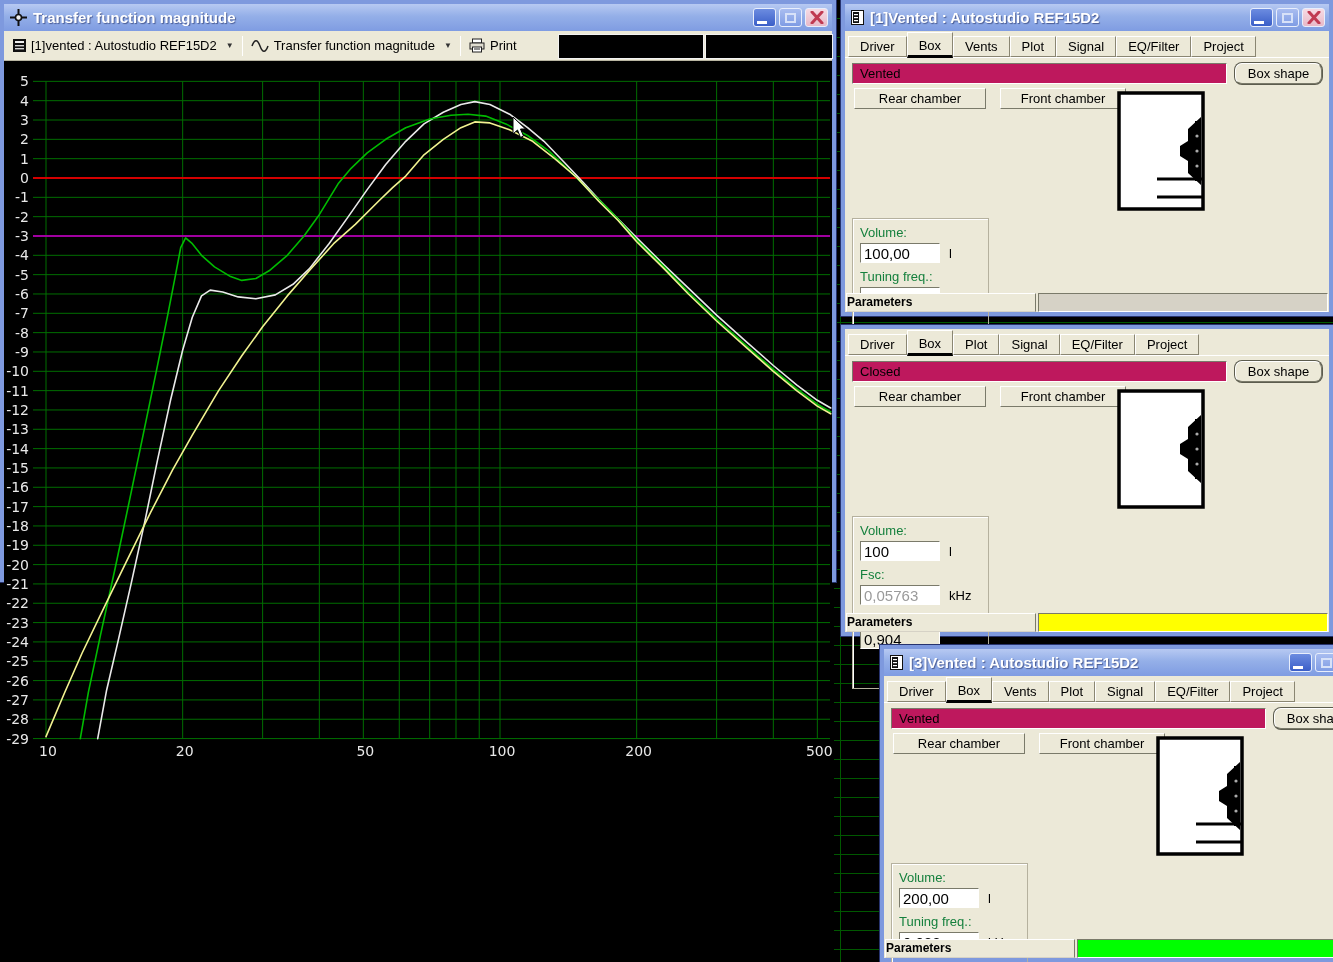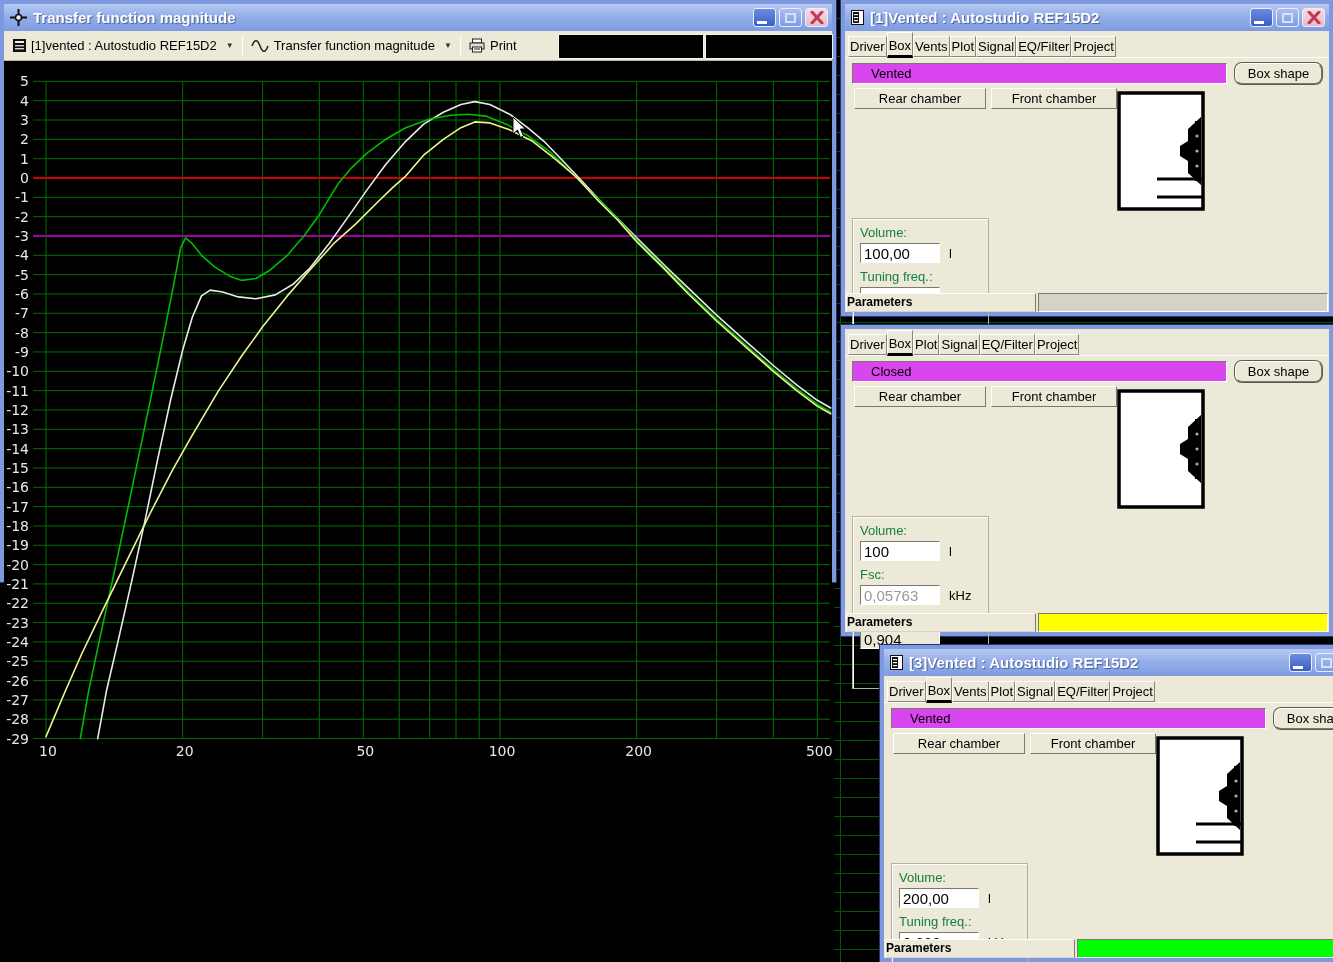--- a/index.html
+++ b/index.html
@@ -35,31 +35,31 @@
   .tb-black{position:absolute;top:3px;height:25px;background:#000;border:1px solid #f2f2f2;}
   #tb-black-1{left:554px;width:146px;}
   #tb-black-2{left:701px;width:128px;}
   #plot-area{position:absolute;left:0;top:58px;width:828px;height:696px;background:#000;}
   #plot-svg{display:block;}
   #plot-svg text{font-family:"DejaVu Sans",sans-serif;font-size:14px;fill:#e8e8e8;}
 
   
   .boxwin .tabs{display:flex;align-items:flex-end;height:27px;padding-left:3px;
     border-bottom:1px solid #fff;}
-  .tab{height:21px;line-height:20px;padding:0 1px;font-size:13px;color:#000;
+  .tab{height:21px;line-height:20px;padding:0 11px;font-size:13px;color:#000;
     border:1px solid;border-color:#fff #8a8672 #8a8672 #fff;background:#ece9d8;}
   .tab.active{height:26px;line-height:25px;margin-bottom:-1px;border-bottom:3px solid #000000;
     position:relative;z-index:2;}
   .typerow{display:flex;margin:5px 7px 0 7px;gap:8px;}
-  .type-field{flex:1;height:21px;line-height:19px;padding-left:18px;font-size:13px;
-    border:1px solid;border-color:#7a7a6a #fff #fff #7a7a6a;background:#d946ef;}
+  .type-field{flex:1;height:21px;line-height:19px;padding-left:7px;font-size:13px;
+    border:1px solid;border-color:#7a7a6a #fff #fff #7a7a6a;background:#be185d;}
   .btn3d{font-family:"Liberation Sans",sans-serif;font-size:13px;color:#000;background:#ece9d8;
     border:1px solid;border-color:#fff #7a7a6a #7a7a6a #fff;height:21px;line-height:18px;padding:0 8px;}
   .boxshape{width:87px;box-shadow:0 0 0 1px #5c5c4e;border-radius:7px;}
-  .chambers{display:flex;margin:4px 8px 0 9px;gap:5px;}
+  .chambers{display:flex;margin:4px 8px 0 9px;gap:14px;}
   .chambers .btn3d.rear{width:132px;}
   .chambers .btn3d.front{width:126px;}
   .client{position:relative;flex:1;}
   .group{position:absolute;left:7px;top:109px;width:137px;height:173px;
     border:1px solid #b5b19e;box-shadow:inset 1px 1px 0 #fff;}
   .f-label{color:#15803d;font-size:13px;margin:6px 0 3px 7px;}
   .f-label.plain{color:#1a1a1a;}
   .f-row{display:flex;align-items:flex-end;margin-left:7px;}
   .f-input{width:80px;height:20px;font-family:"Liberation Sans",sans-serif;font-size:15px;
     padding:0 3px;background:#fff;color:#000;border:1px solid;border-color:#7a7a6a #fff #fff #7a7a6a;}

